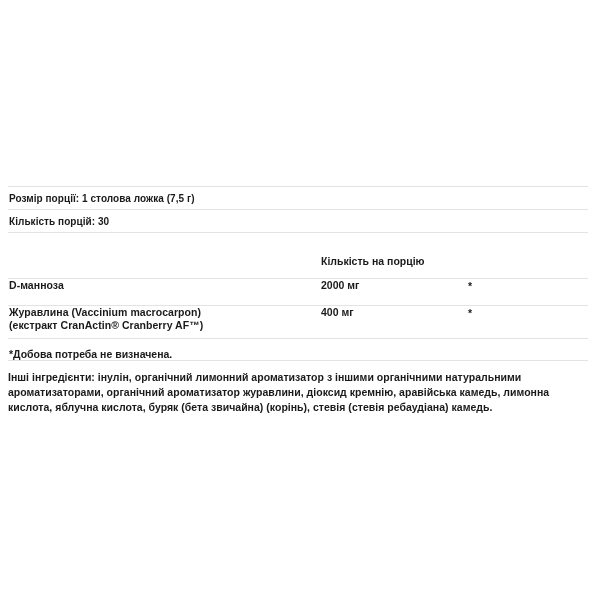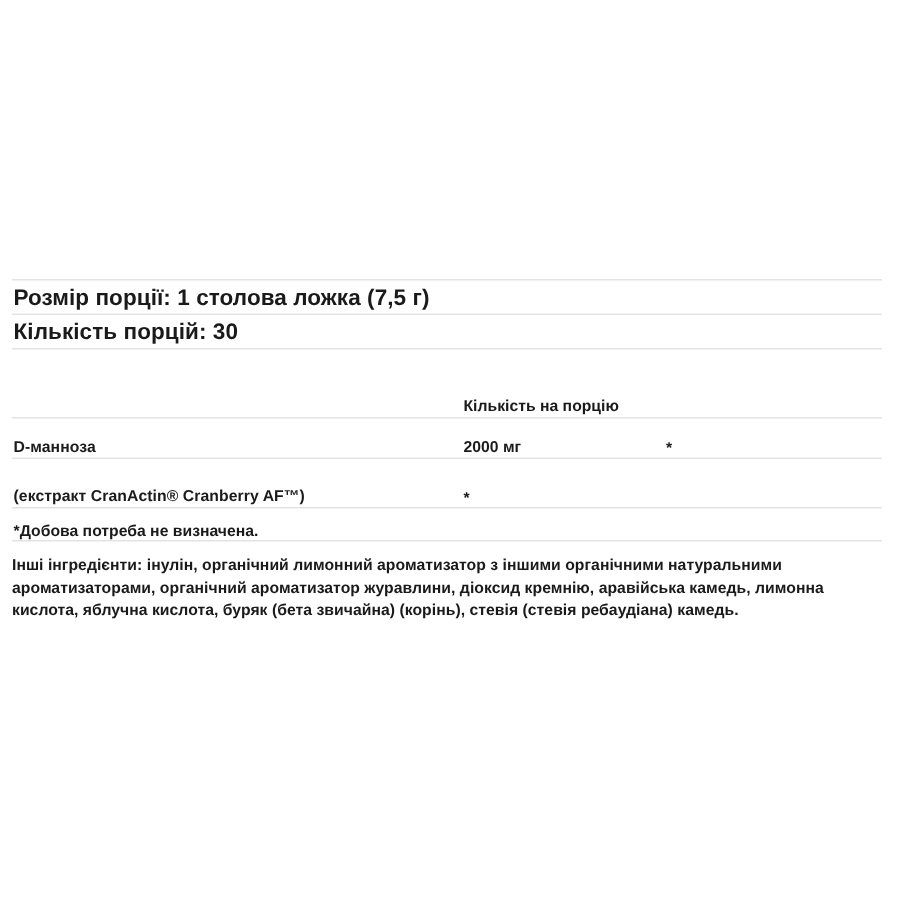--- a/index.html
+++ b/index.html
@@ -35,24 +35,25 @@
   }
 
   .rule {
     height: 1px;
     background: #e3e3e3;
     width: 100%;
   }
 
   .srow {
     display: flex;
-    align-items: flex-end;
+    align-items: flex-start;
     box-sizing: border-box;
     padding: 0 1px;
     min-height: 22px;
+    gap: 12px;
   }
 
   .srow .cell-name {
     flex: 0 0 300px;
     font-size: 10.5px;
     font-weight: bold;
     line-height: 13px;
     letter-spacing: 0.05px;
   }
 
@@ -67,21 +68,21 @@
     flex: 1 1 auto;
     font-size: 10.5px;
     font-weight: bold;
     line-height: 13px;
   }
 
   .serving-row {
     height: 22px;
     display: flex;
     align-items: center;
-    font-size: 15px;
+    font-size: 10px;
     font-weight: bold;
     padding: 0 1px;
     box-sizing: border-box;
     letter-spacing: 0.05px;
   }
 
   .header-row {
     height: 23px;
   }
 
@@ -175,22 +176,24 @@
         <span class="two-line">D-манноза</span>
       </div>
       <div class="cell-amount">2000 мг</div>
       <div class="cell-dv dv-star">*</div>
     </div>
 
     <div class="rule"></div>
 
     <div class="srow data-row-tall">
       <div class="cell-name">
+        <span class="two-line">Журавлина (Vaccinium macrocarpon)</span>
         <span class="two-line">(екстракт CranActin® Cranberry AF™)</span>
       </div>
+      <div class="cell-amount">400 мг</div>
       <div class="cell-dv dv-star">*</div>
     </div>
 
     <div class="rule"></div>
 
     <div class="footnote-row">
       <span>*Добова потреба не визначена.</span>
     </div>
 
     <div class="rule"></div>

